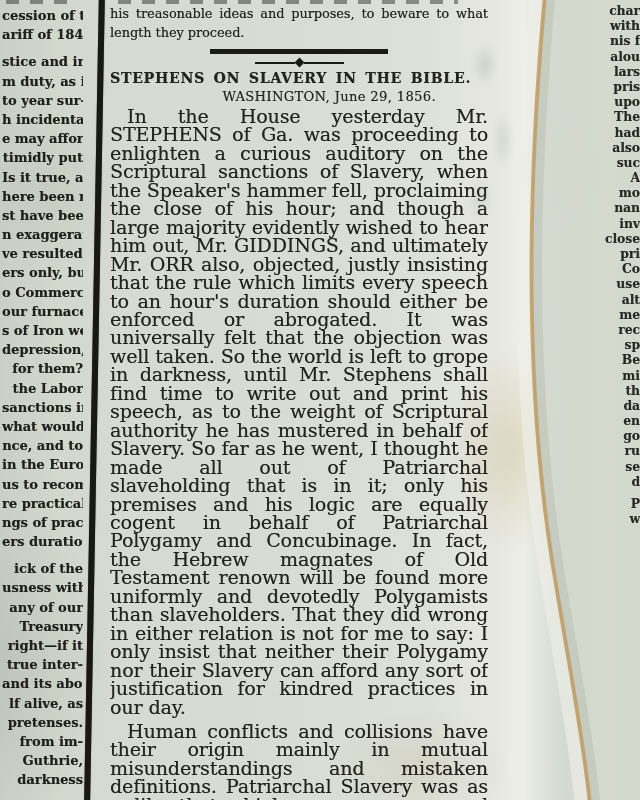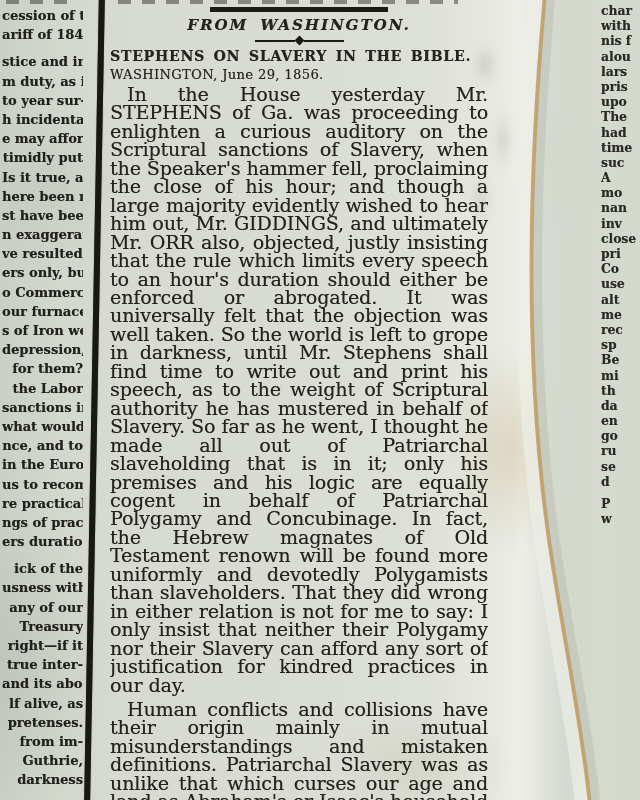--- a/index.html
+++ b/index.html
@@ -48,42 +48,42 @@
     text-align:center;letter-spacing:2px;word-spacing:5px;line-height:19px;
     text-shadow:0.4px 0.4px 0.4px rgba(25,25,15,.5);}
   .ornament{display:flex;align-items:center;justify-content:center;height:9px;margin:1px 0 1px 0;}
   .ornament .bar{width:40px;height:2px;background:#1b1b15;}
   .ornament .diamond{width:7px;height:7px;background:#1b1b15;transform:rotate(45deg);margin:0 1px;}
   .article-heading{margin:3px 0 0 0;font-size:14px;font-weight:bold;text-align:left;
     letter-spacing:0.8px;word-spacing:3px;line-height:17px;white-space:nowrap;
     text-shadow:0.4px 0.4px 0.4px rgba(25,25,15,.5);}
   .byline{margin:1px 0 0 0;font-size:10.5px;font-weight:bold;line-height:12px;
     letter-spacing:0.2px;text-shadow:0.2px 0.2px 0.3px rgba(25,25,15,.4);}
-  .dateline{margin:2px 0 3px 0;font-size:13px;line-height:15px;
+  .dateline{margin:2px 0 3px 0;font-size:13px;line-height:15px;text-align:right;
     padding-right:52px;letter-spacing:0.4px;text-shadow:0.3px 0.3px 0.3px rgba(25,25,15,.45);}
   .para{margin:0 0 6px 0;font-size:19px;line-height:18.45px;letter-spacing:-0.1px;
     text-align:justify;text-indent:17px;
     text-shadow:0.3px 0.3px 0.4px rgba(25,25,15,.5);}
 
   
   .edge-svg{position:absolute;left:0;top:0;pointer-events:none;}
 
   
   .ghost{position:absolute;left:455px;top:30px;width:80px;height:210px;
     filter:blur(3px);opacity:.5;pointer-events:none;
     background:
       radial-gradient(18px 30px at 30px 35px, rgba(120,128,116,.45), rgba(120,128,116,0) 70%),
       radial-gradient(14px 44px at 48px 110px, rgba(120,128,116,.38), rgba(120,128,116,0) 70%),
       radial-gradient(16px 34px at 26px 170px, rgba(120,128,116,.34), rgba(120,128,116,0) 70%);}
 
   
   .right-col{position:absolute;left:601px;top:3px;width:39px;height:560px;
     overflow:hidden;text-align:left;font-weight:bold;font-size:12.3px;color:#2a2a24;
     text-shadow:0.3px 0.3px 0.4px rgba(25,25,15,.4);}
-  .right-col .line{height:15.2px;line-height:15.2px;white-space:nowrap;}
+  .right-col .line{height:15.2px;line-height:15.2px;white-space:nowrap;text-align:right;}
   .right-col .gap{height:7px;}
 </style>
 </head>
 <body>
 
 <div class="photo">
 
   <div class="top-sliver sliver-left"></div>
   <div class="top-sliver sliver-main"></div>
 
@@ -128,24 +128,24 @@
       <div class="line">lf alive, as</div>
       <div class="line">pretenses.</div>
       <div class="line">from im-</div>
       <div class="line">Guthrie,</div>
       <div class="line">darkness</div>
     </div>
 
   <div class="col-rule"></div>
 
   <div class="main-col">
+    <p class="prev-end">his treasonable ideas and purposes, to beware to what length they proceed.</p>
 
     <div class="double-rule"></div>
 
-    <h1 class="section-heading">FROM WASHINGTON.</h1>
 
     <div class="ornament">
       <span class="bar"></span>
       <span class="diamond"></span>
       <span class="bar"></span>
     </div>
 
     <h2 class="article-heading">STEPHENS ON SLAVERY IN THE BIBLE.</h2>
 
 
@@ -168,21 +168,21 @@
   <div class="right-col">
       <div class="line">char</div>
       <div class="line">with</div>
       <div class="line">nis f</div>
       <div class="line">alou</div>
       <div class="line">lars</div>
       <div class="line">pris</div>
       <div class="line">upo</div>
       <div class="line">The</div>
       <div class="line">had</div>
-      <div class="line">time</div>
+      <div class="line">also</div>
       <div class="line">suc</div>
       <div class="line">A</div>
       <div class="line">mo</div>
       <div class="line">nan</div>
       <div class="line">inv</div>
       <div class="line">close</div>
       <div class="line">pri</div>
       <div class="line">Co</div>
       <div class="line">use</div>
       <div class="line">alt</div>

